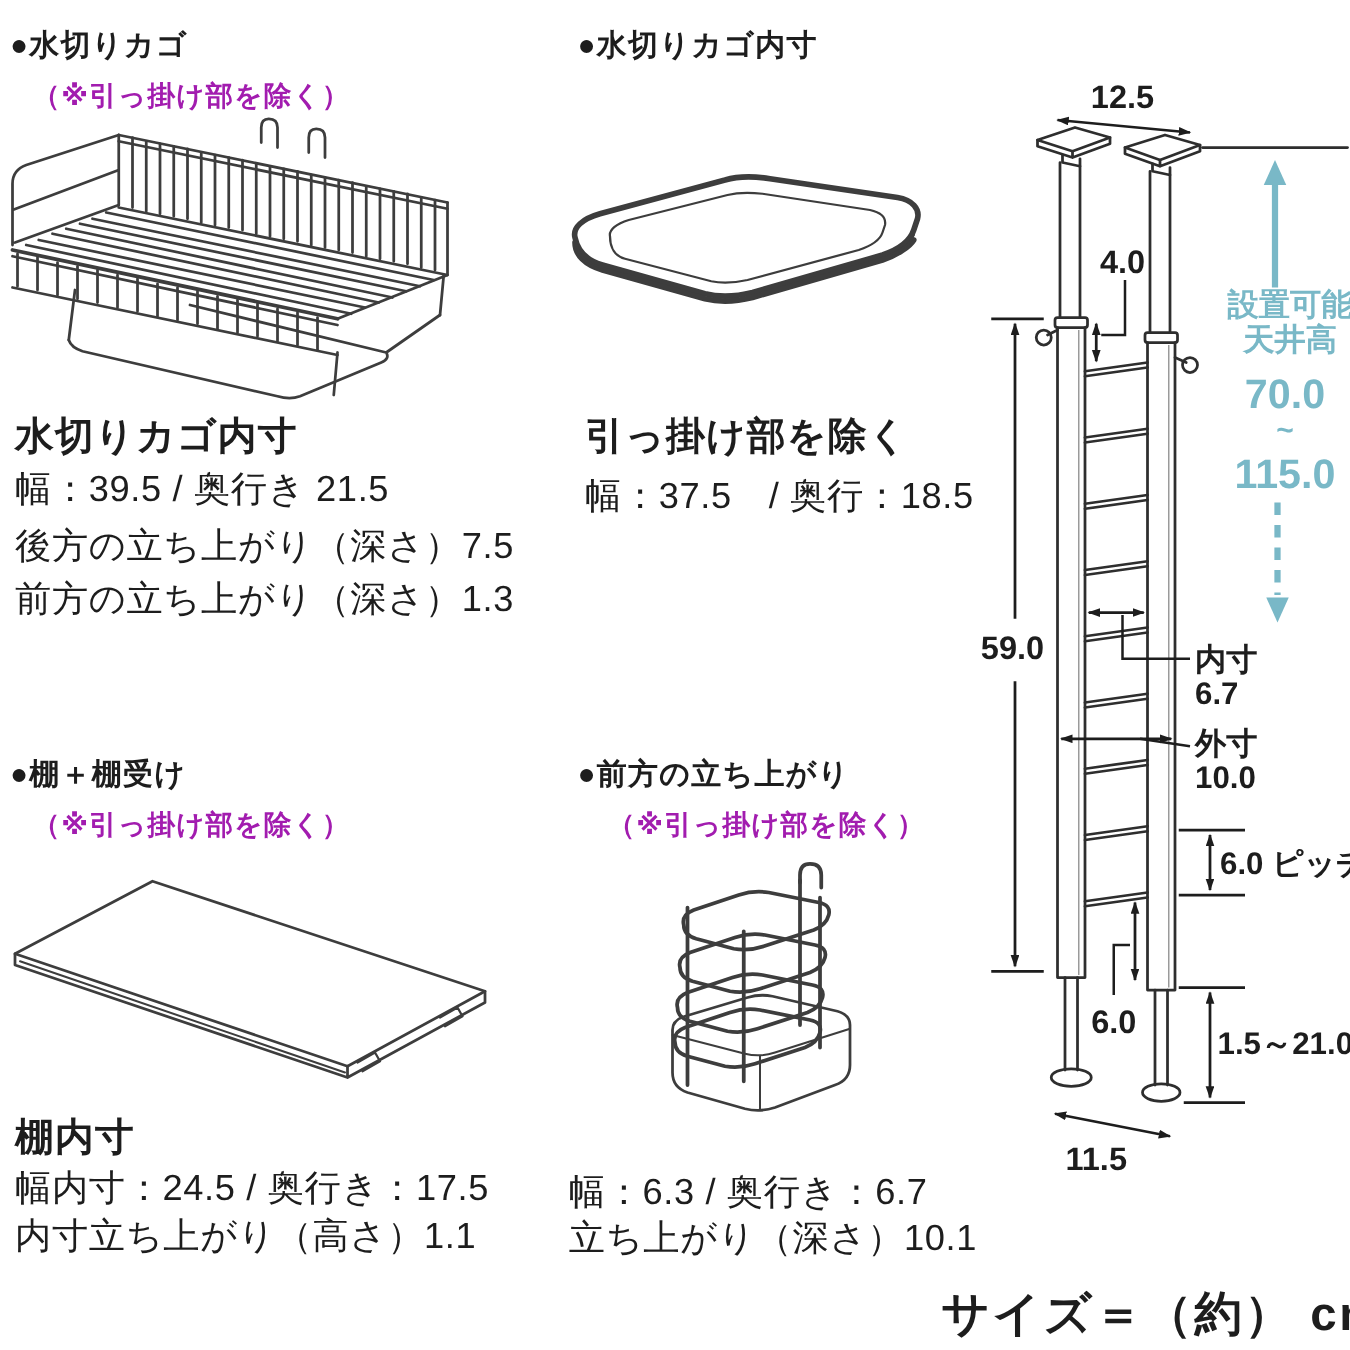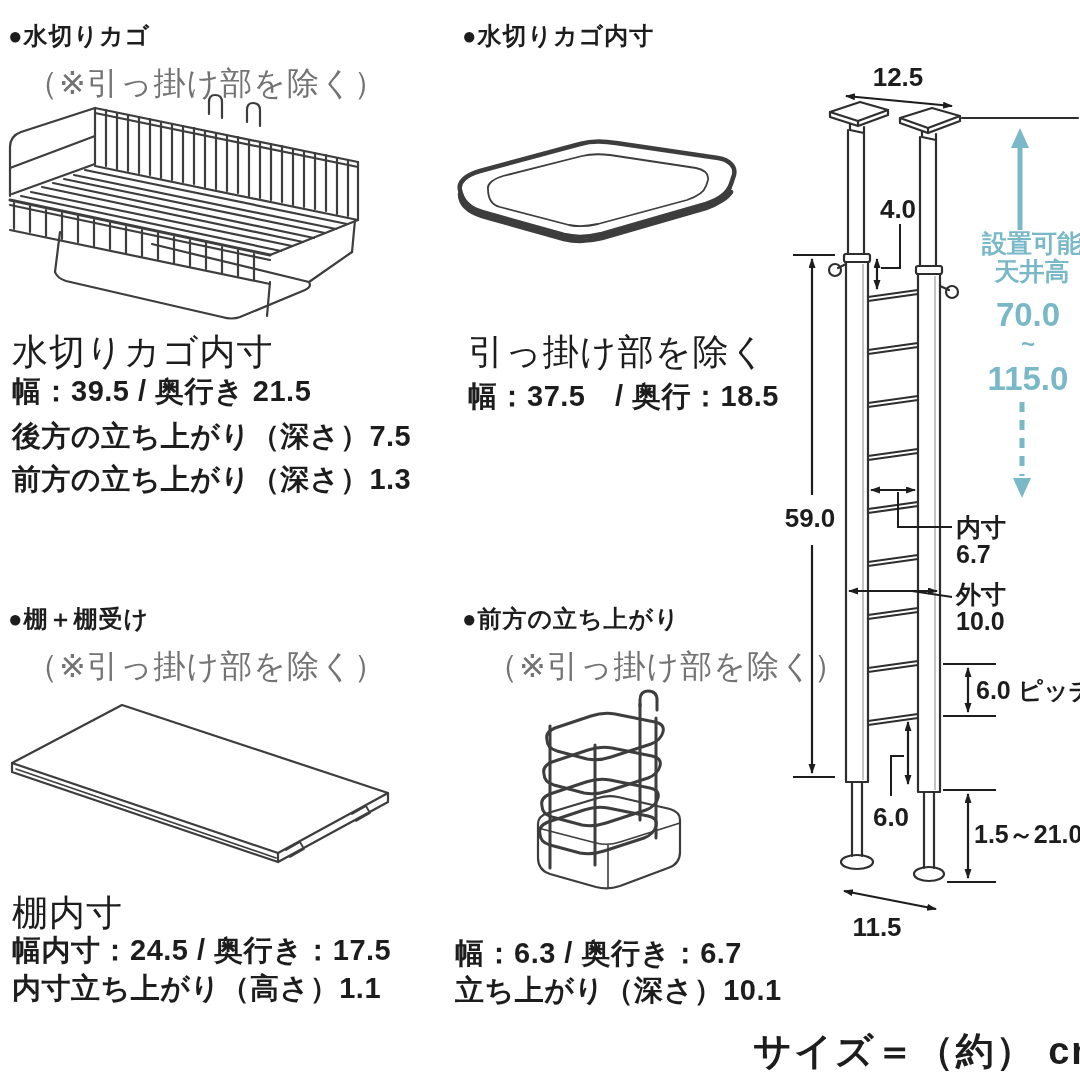--- a/index.html
+++ b/index.html
@@ -1,22 +1,22 @@
 <!DOCTYPE html>
 <html><head>
 <meta charset="utf-8">
 <style>
   html,body{margin:0;padding:0}
   body{width:1080px;height:1080px;background:#fff;position:relative;overflow:hidden;
        font-family:"Liberation Sans","DejaVu Sans",sans-serif;color:#1d1d1d}
   .abs{position:absolute;white-space:nowrap}
   .h{font-size:24px;font-weight:700;letter-spacing:1px}
-  .sub{font-size:32px;font-weight:400;color:#737373;letter-spacing:1px}
-  .spec-title{font-size:36px;font-weight:400;letter-spacing:1px}
-  .spec{font-size:29px;font-weight:700;letter-spacing:.5px}
+  .sub{font-size:22px;font-weight:700;color:#a21caf;letter-spacing:1px}
+  .spec-title{font-size:31px;font-weight:700;letter-spacing:1px}
+  .spec{font-size:29px;font-weight:400;letter-spacing:.5px}
   .unit{font-size:38px;font-weight:800;letter-spacing:2px}
   svg{position:absolute;overflow:visible}
   svg text{font-family:"Liberation Sans","DejaVu Sans",sans-serif}
   .dim{font-size:26px;font-weight:600;fill:#1d1d1d}
   .dim-s{font-size:25px;font-weight:600;fill:#1d1d1d}
   .teal-cap{font-size:25px;font-weight:700;fill:#79b8c7}
   .teal-num{font-size:33px;font-weight:700;fill:#79b8c7}
   .teal-sm{font-size:24px;font-weight:700;fill:#79b8c7}
   .wire{stroke:#3d3d3d;stroke-width:2.2;fill:none;stroke-linecap:round;stroke-linejoin:round}
   .wire-b{stroke:#3d3d3d;stroke-width:3;fill:none;stroke-linecap:round;stroke-linejoin:round}

